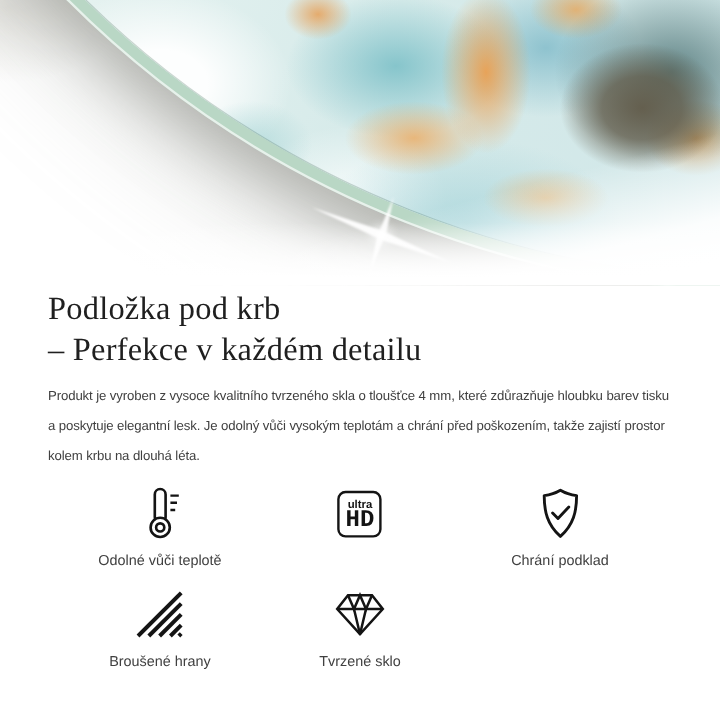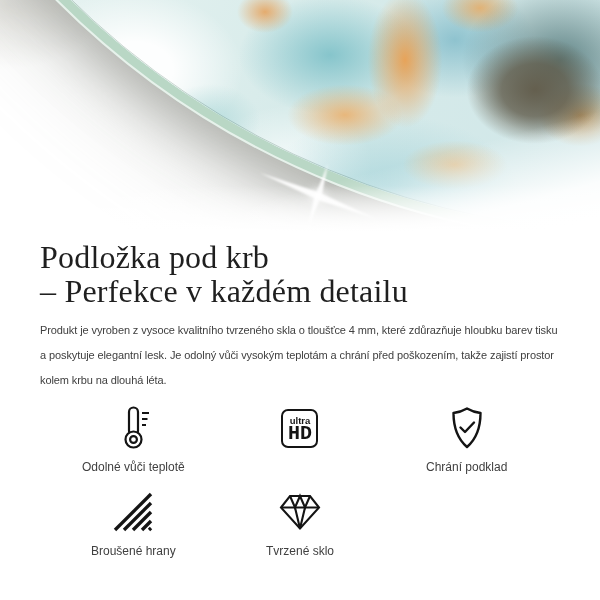--- a/index.html
+++ b/index.html
@@ -46,21 +46,21 @@
   .sparkle{position:absolute;left:258px;top:156px;pointer-events:none;}
   .hero-fade{position:absolute;inset:0;pointer-events:none;
     background:
       linear-gradient(165deg, rgba(255,255,255,0) 68%, rgba(255,255,255,0.92) 86%, #ffffff 95%),
       linear-gradient(180deg, rgba(255,255,255,0) 78%, #ffffff 97%);
   }
   
   .content{padding:0 40px;}
   .page-title{
     margin:2px 0 10px;font-family:"Liberation Serif","DejaVu Serif",serif;
-    font-weight:normal;font-size:32px;line-height:34px;color:#1f1f1f;letter-spacing:0.2px;
+    font-weight:normal;font-size:27px;line-height:34px;color:#1f1f1f;letter-spacing:0.2px;
   }
   .page-title span{display:block;}
   .description{
     margin:0;max-width:545px;font-size:11px;line-height:25px;color:#404040;letter-spacing:-0.1px;
   }
   
   .features{
     display:grid;grid-template-columns:repeat(3,1fr);row-gap:14px;
     padding:0 10px;margin-top:12px;
   }

